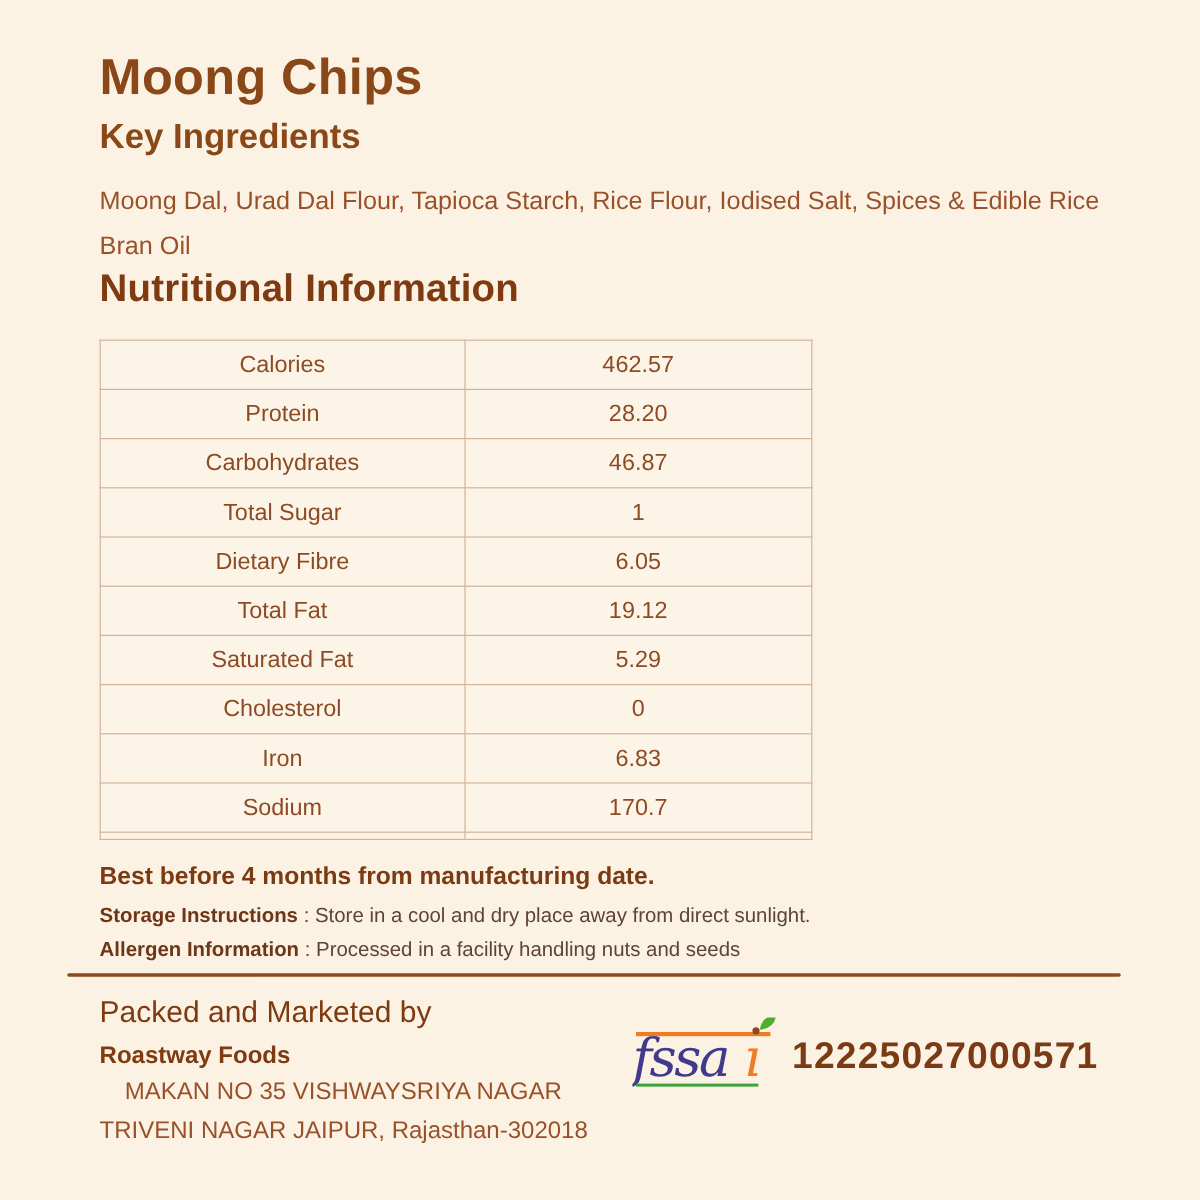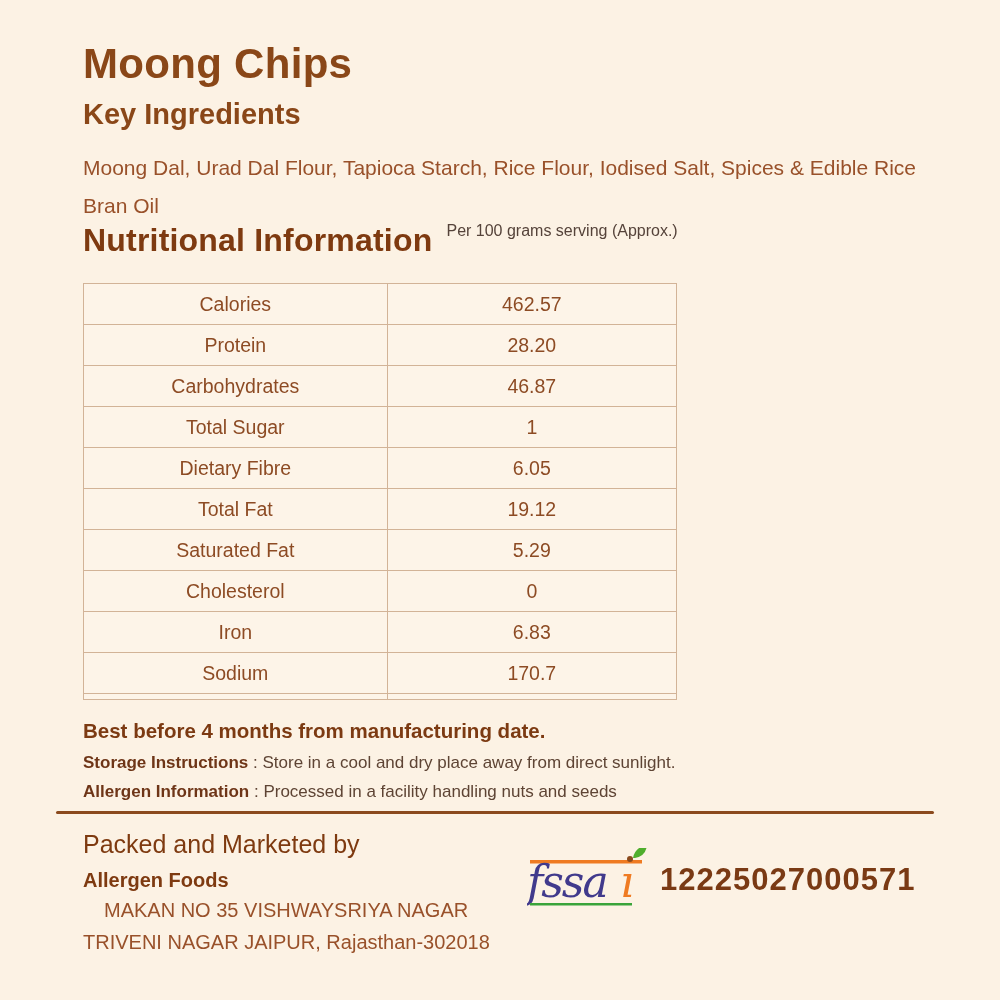--- a/index.html
+++ b/index.html
@@ -116,21 +116,20 @@
 </head>
 <body>
 
 <h1 class="abs product-title">Moong Chips</h1>
 
 <h2 class="abs key-heading">Key Ingredients</h2>
 <p class="abs ingredients">Moong Dal, Urad Dal Flour, Tapioca Starch, Rice Flour, Iodised Salt, Spices &amp; Edible Rice Bran Oil</p>
 
 <div class="abs nutri-row">
   <span class="nutri-heading">Nutritional Information</span>
-  <span class="nutri-sub">Per 100 grams serving (Approx.)</span>
 </div>
 
 <table class="nutrition">
   <tbody>
     <tr>
       <td class="label-cell">Calories</td>
       <td>462.57</td>
     </tr>
     <tr>
       <td class="label-cell">Protein</td>
@@ -181,21 +180,21 @@
   <span class="info-label">Storage Instructions</span><span> : Store in a cool and dry place away from direct sunlight.</span>
 </div>
 
 <div class="abs info-line allergen-line">
   <span class="info-label">Allergen Information</span><span> : Processed in a facility handling nuts and seeds</span>
 </div>
 
 <div class="abs divider"></div>
 
 <div class="abs packed-heading">Packed and Marketed by</div>
-<div class="abs company-name">Allergen Foods</div>
+<div class="abs company-name">Roastway Foods</div>
 <div class="abs addr1">MAKAN NO 35 VISHWAYSRIYA NAGAR</div>
 <div class="abs addr2">TRIVENI NAGAR JAIPUR, Rajasthan-302018</div>
 
 <svg class="abs fssai-logo" viewBox="0 0 128 64" aria-hidden="true">
 
   <rect x="3" y="12" width="112" height="3.5" style="fill:var(--fssai-orange)"></rect>
 
   <text x="0" y="49" style="font-family:'DejaVu Serif',serif; font-style:italic; font-size:44px; letter-spacing:-2px; fill:var(--fssai-indigo)">fssa</text>
 
   <text x="93" y="49" style="font-family:'DejaVu Serif',serif; font-style:italic; font-size:44px; fill:var(--fssai-orange)">ı</text>

